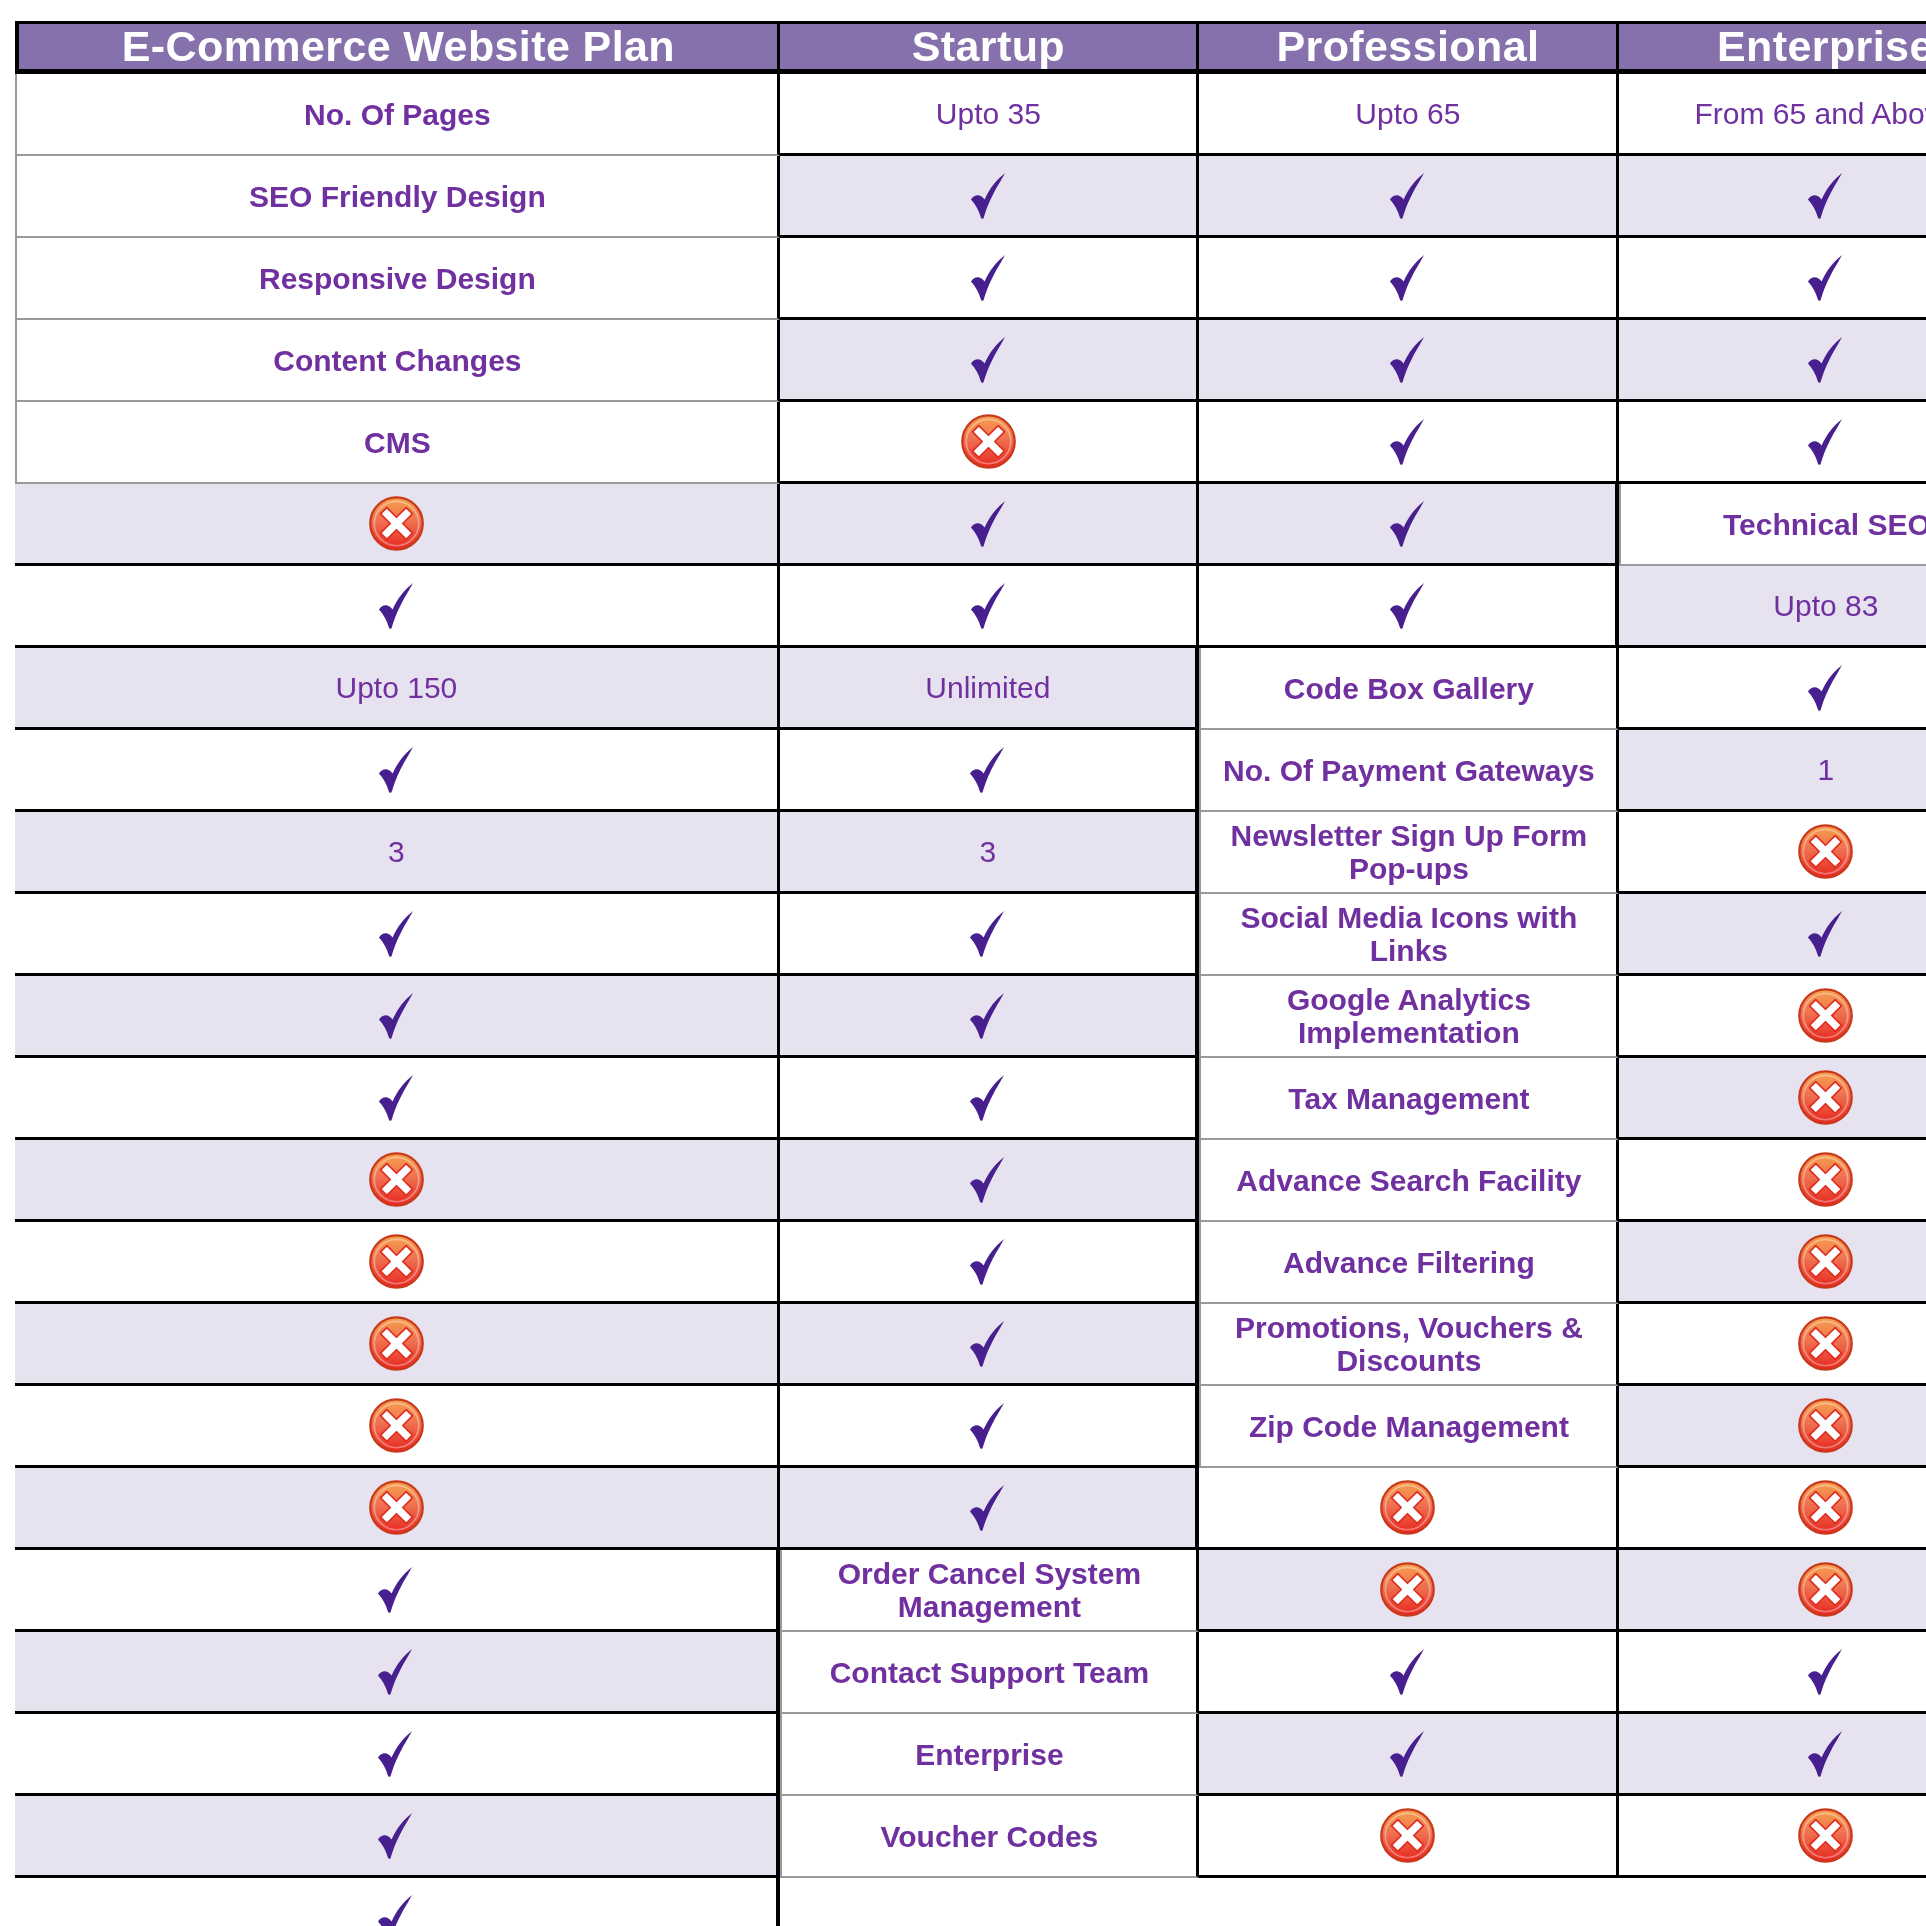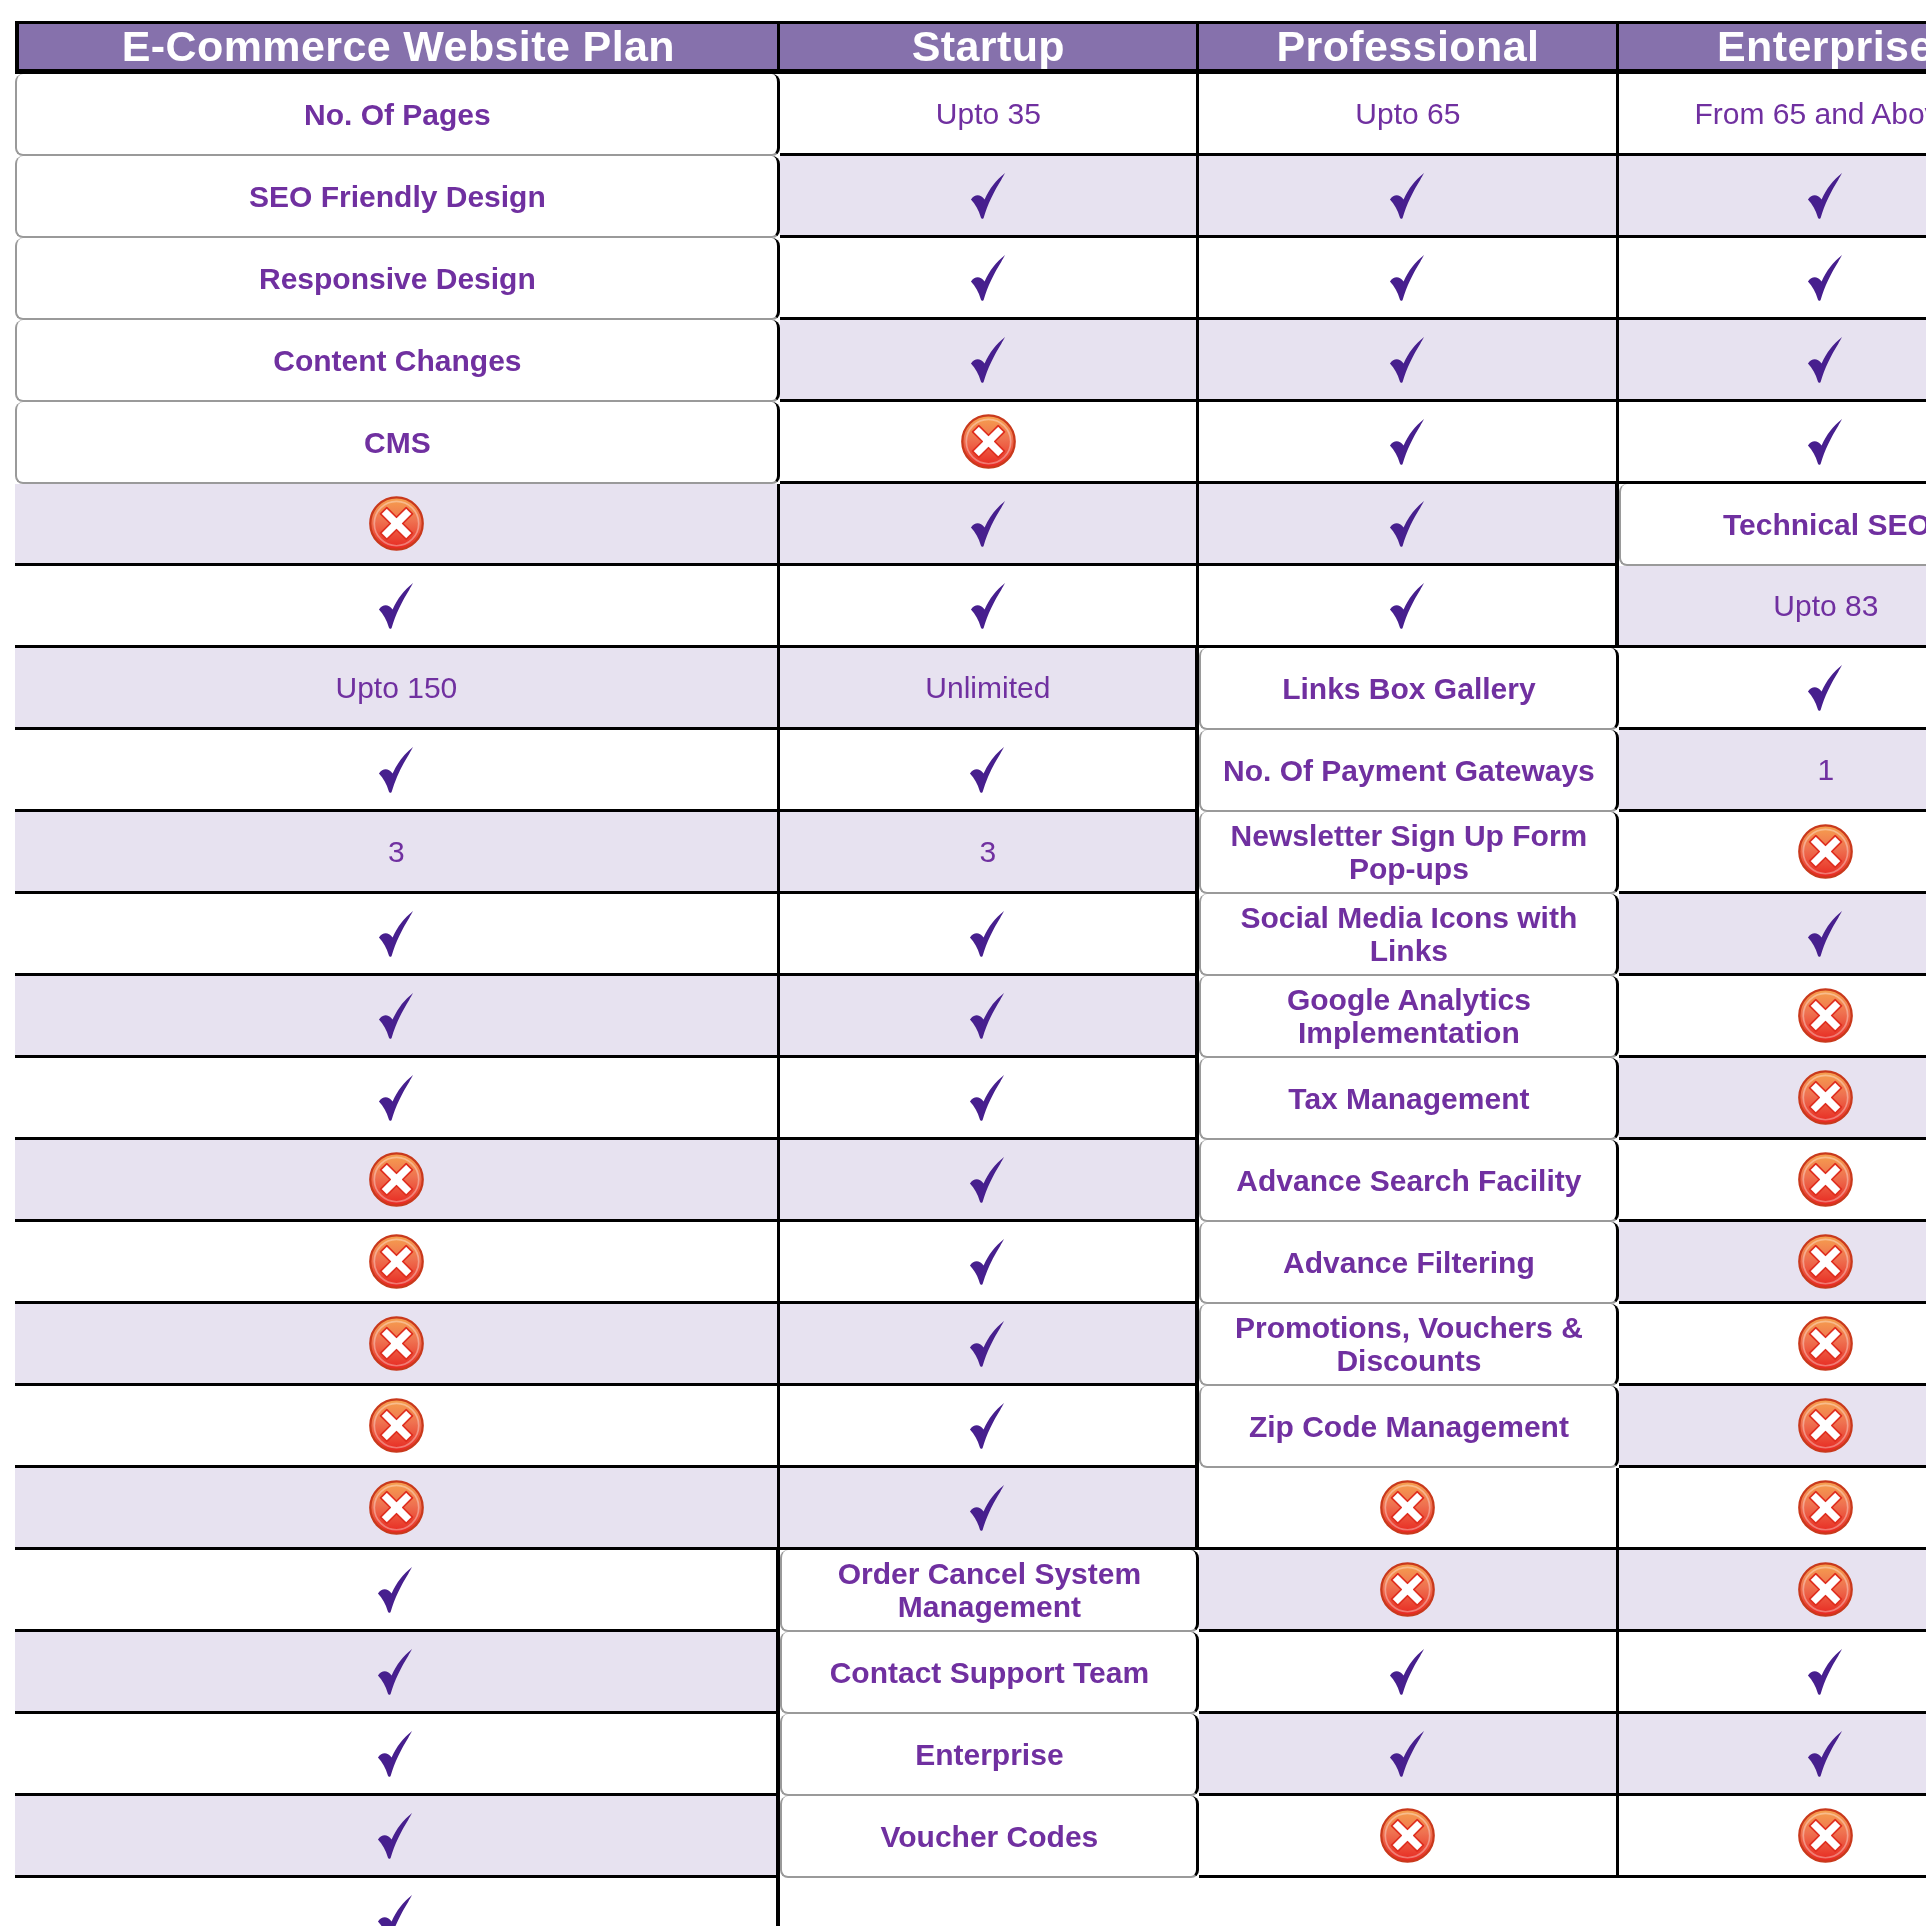--- a/index.html
+++ b/index.html
@@ -47,21 +47,20 @@
     border-right: 3.5px solid var(--grid-black, #000);
     letter-spacing: 0.4px;
   }
   .cell.header.first { border-left: 4.2px solid var(--grid-black, #000); }
   .cell.header.last  { border-right: 4.6px solid var(--grid-black, #000); }
   
   .cell.feature {
     border-left: 2.3px solid var(--grid-gray, #9A9A9A);
     border-bottom: 2.3px solid var(--grid-gray, #9A9A9A);
     border-right: 3.5px solid var(--grid-black, #000);
-    border-radius: 8px;
   }
   .feature-text {
     color: var(--feature-text, #7030A0);
     font-size: 30px;
     font-weight: bold;
     line-height: 1.1;
     padding: 0 11.6px;
   }
   
   .cell.value {
@@ -251,21 +250,21 @@
       <div class="cell value stripe">
         <span class="value-text">Upto 83</span>
       </div>
       <div class="cell value stripe">
         <span class="value-text">Upto 150</span>
       </div>
       <div class="cell value stripe last">
         <span class="value-text">Unlimited</span>
       </div>
       <div class="cell feature">
-        <span class="feature-text">Links Box Gallery</span>
+        <span class="feature-text">Code Box Gallery</span>
       </div>
       <div class="cell value">
         <svg class="check-glyph" viewBox="0 0 80 100" xmlns="http://www.w3.org/2000/svg">
      <path fill="#471F8E" d="M4 58 C12 48 22 46 32 58 C42 36 56 18 74 4 C71 9 69 13 66 18
           C52 40 38 68 30 96 C28 99 25 98 24 94 C20 80 13 68 4 58 Z"></path>
    </svg>
       </div>
       <div class="cell value">
         <svg class="check-glyph" viewBox="0 0 80 100" xmlns="http://www.w3.org/2000/svg">
      <path fill="#471F8E" d="M4 58 C12 48 22 46 32 58 C42 36 56 18 74 4 C71 9 69 13 66 18

